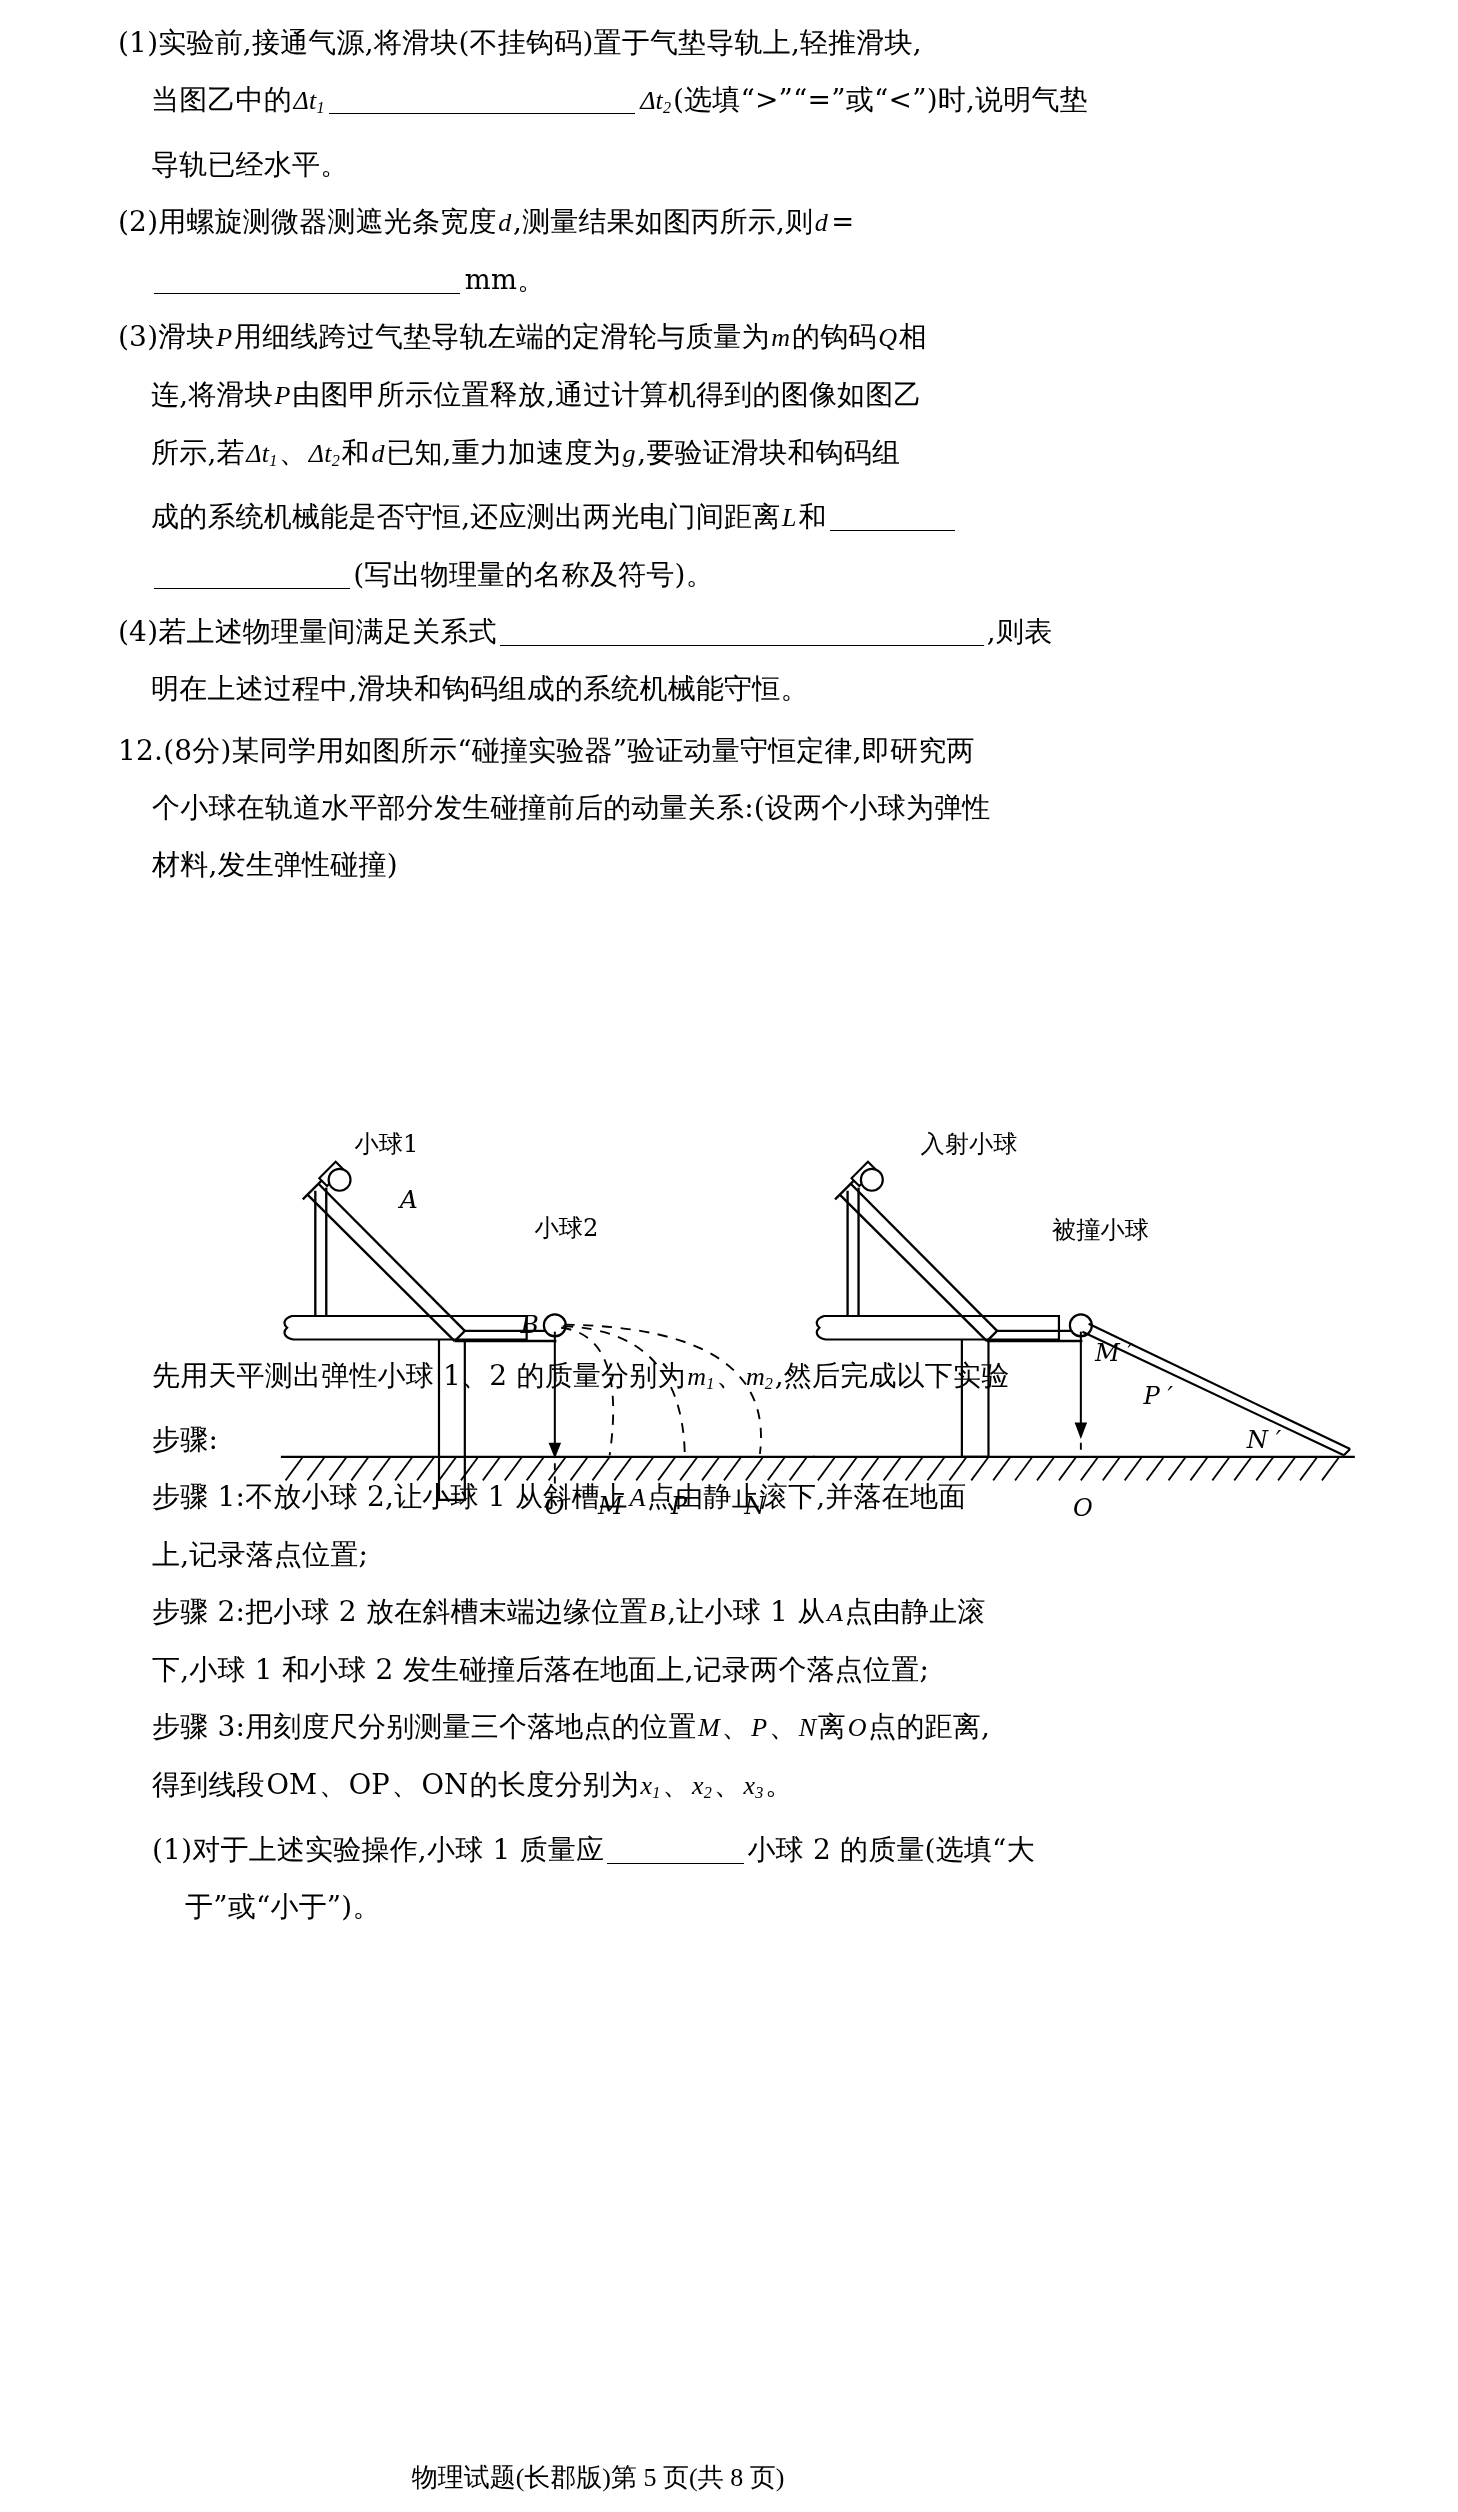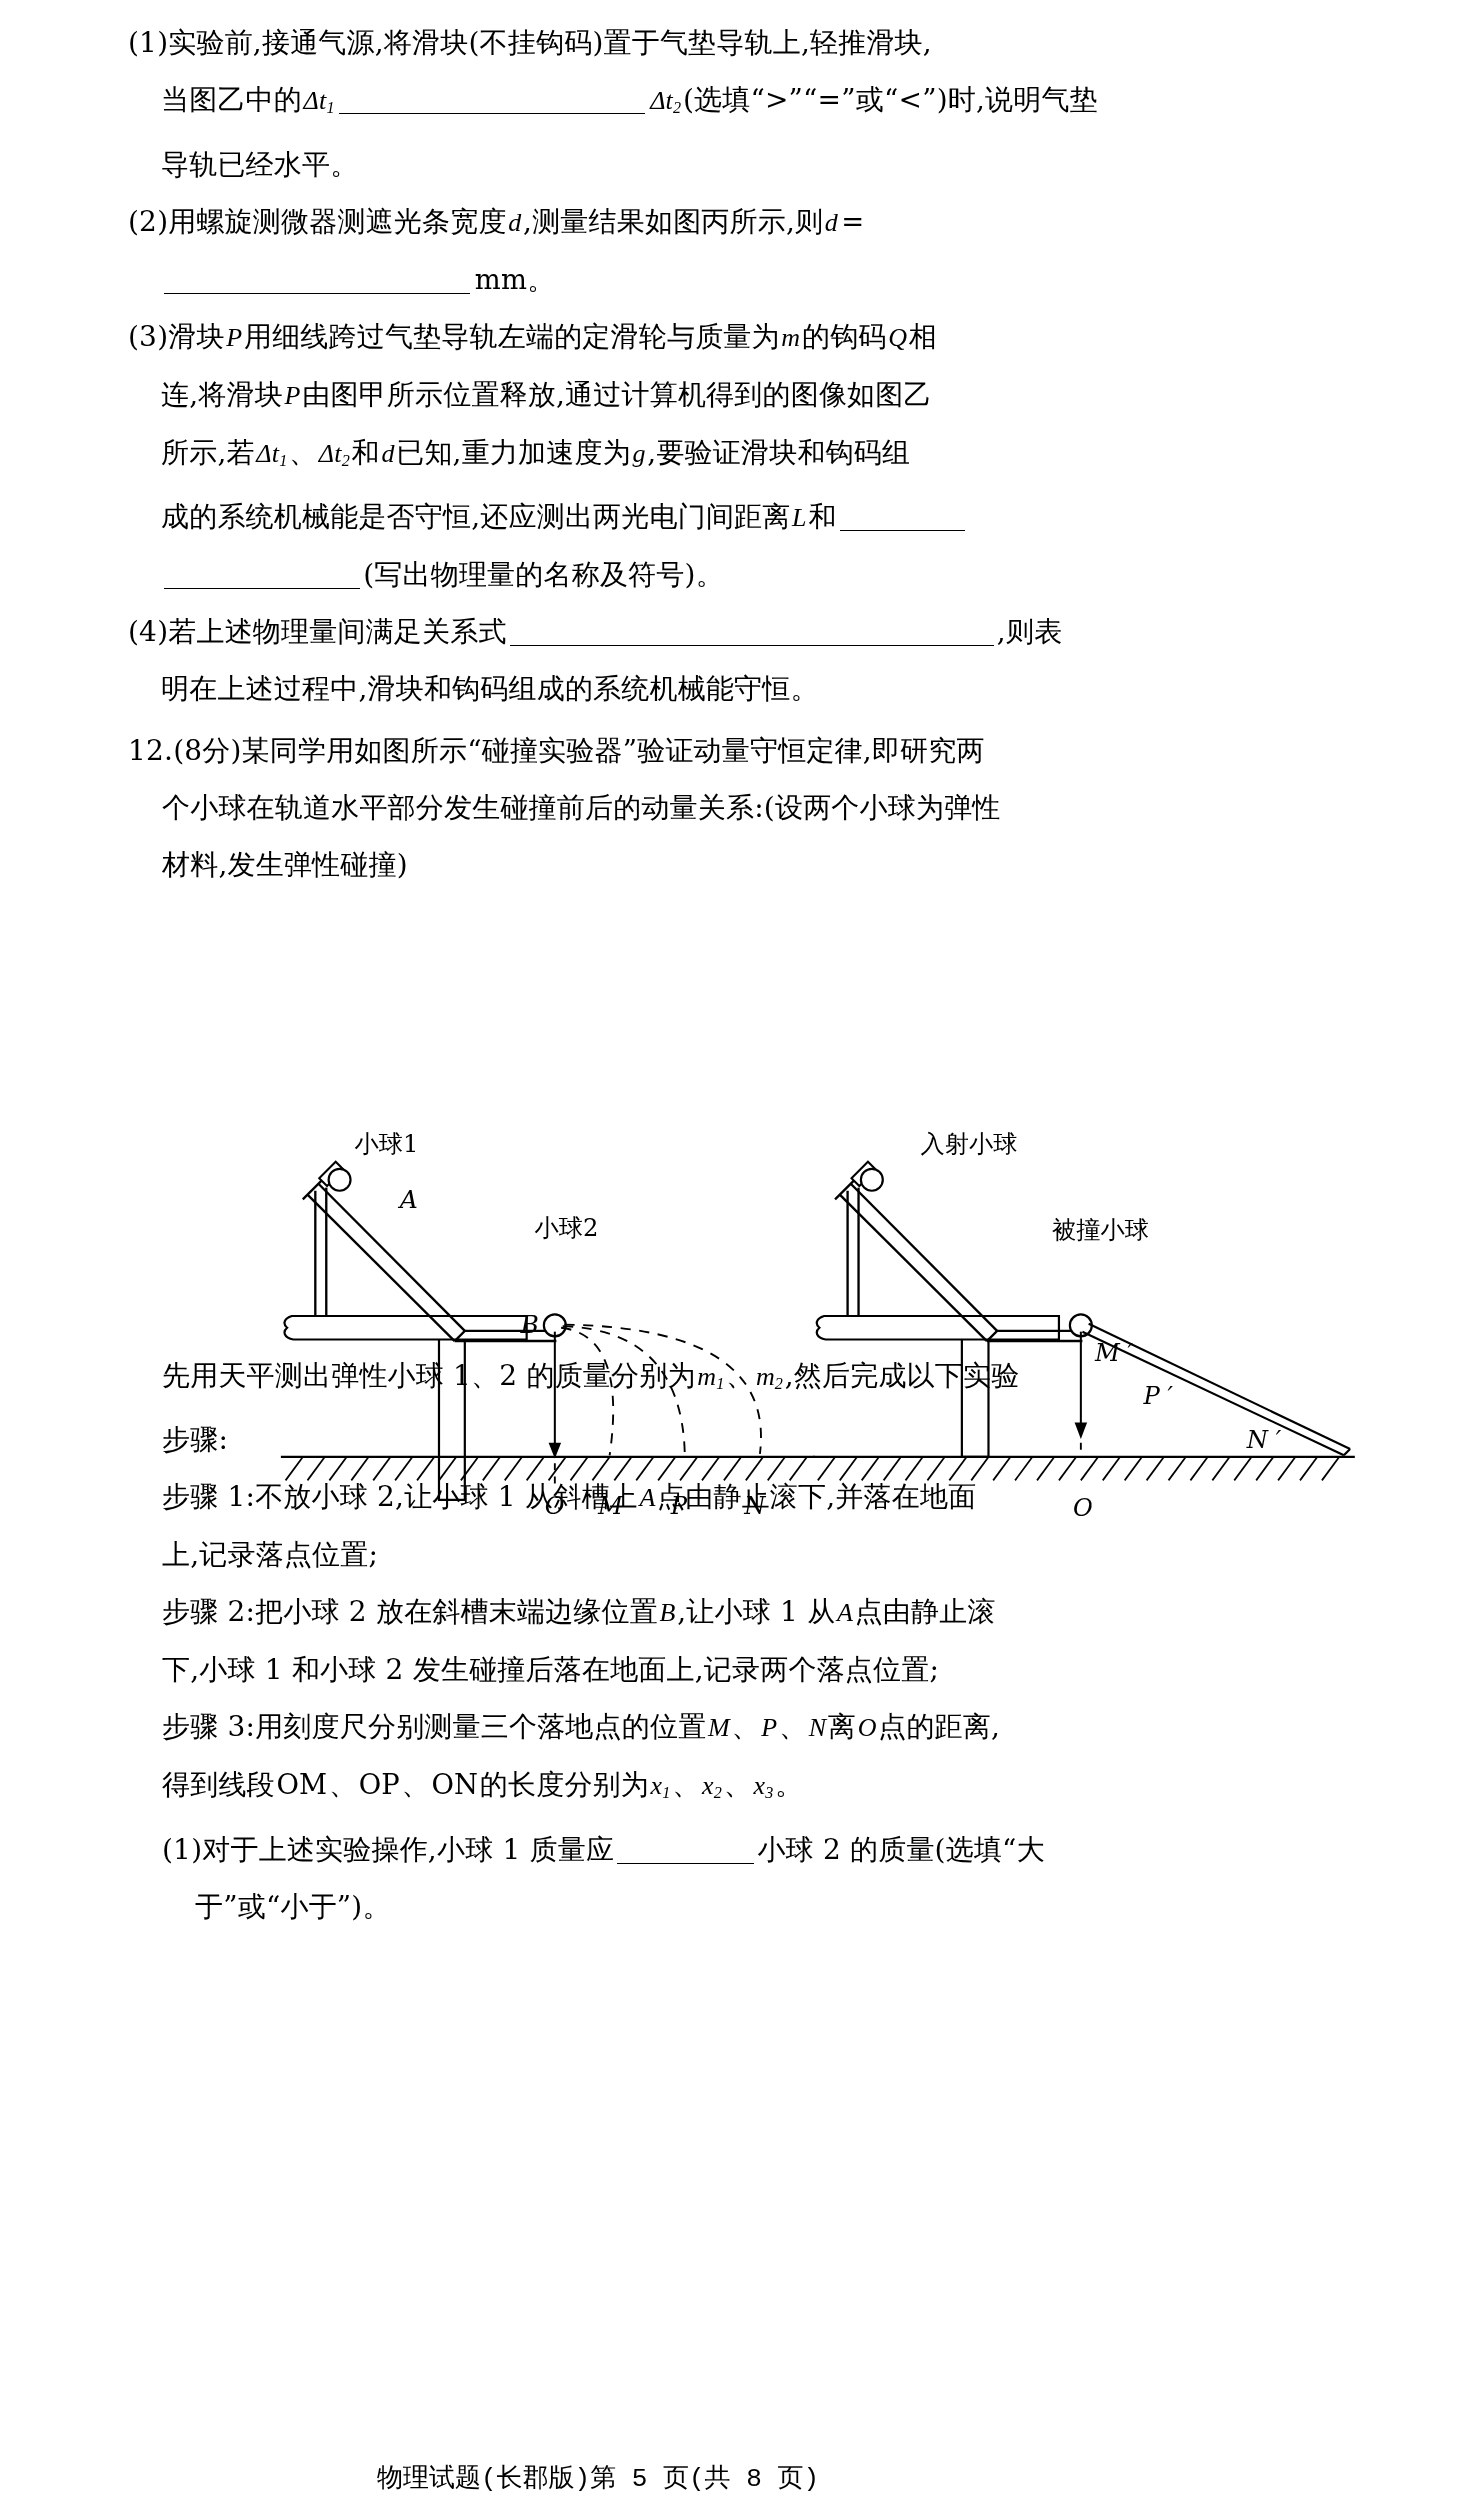--- a/index.html
+++ b/index.html
@@ -17,21 +17,21 @@
   }
   .page {
     position: relative;
     width: 1458px;
     height: 2512px;
     padding: 0;
     box-sizing: border-box;
   }
   .body-col {
     position: absolute;
-    left: 128px;
+    left: 118px;
     top: 14px;
     width: 1238px;
   }
   
   .para {
     font-size: 28px;
     line-height: 57px;
     letter-spacing: 0.2px;
     text-align: justify;
     text-justify: inter-character;
@@ -89,21 +89,21 @@
     height: 454px;
   }
   
   .footer {
     position: absolute;
     left: 0;
     bottom: 17px;
     width: 1196px;
     text-align: center;
     font-size: 26px;
-    font-family: Liberation Mono, monospace;
+    font-family: Liberation Serif, serif;
   }
 </style>
 </head>
 <body>
 
 <div class="page">
 
   <div class="body-col">
 
     <div class="para blk">

